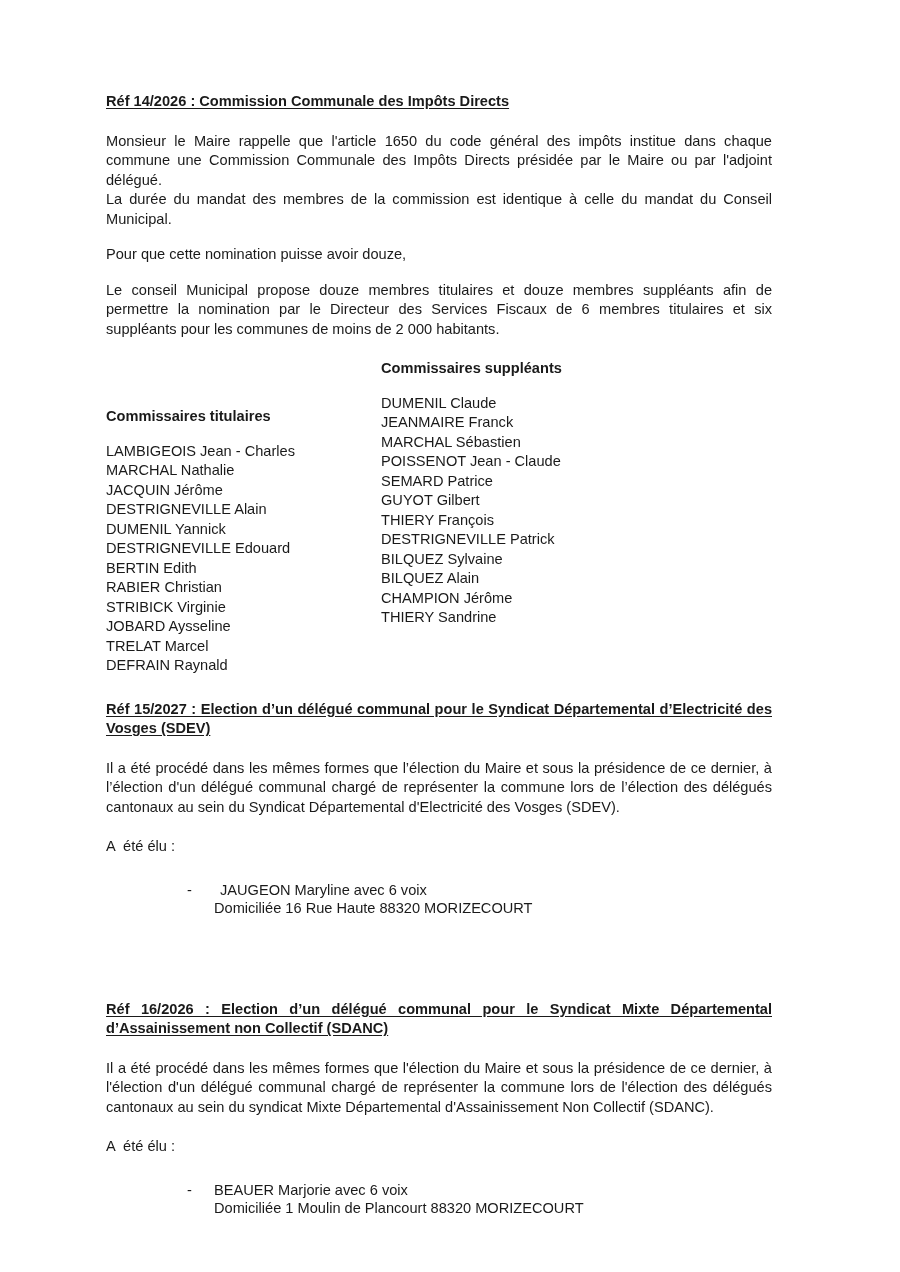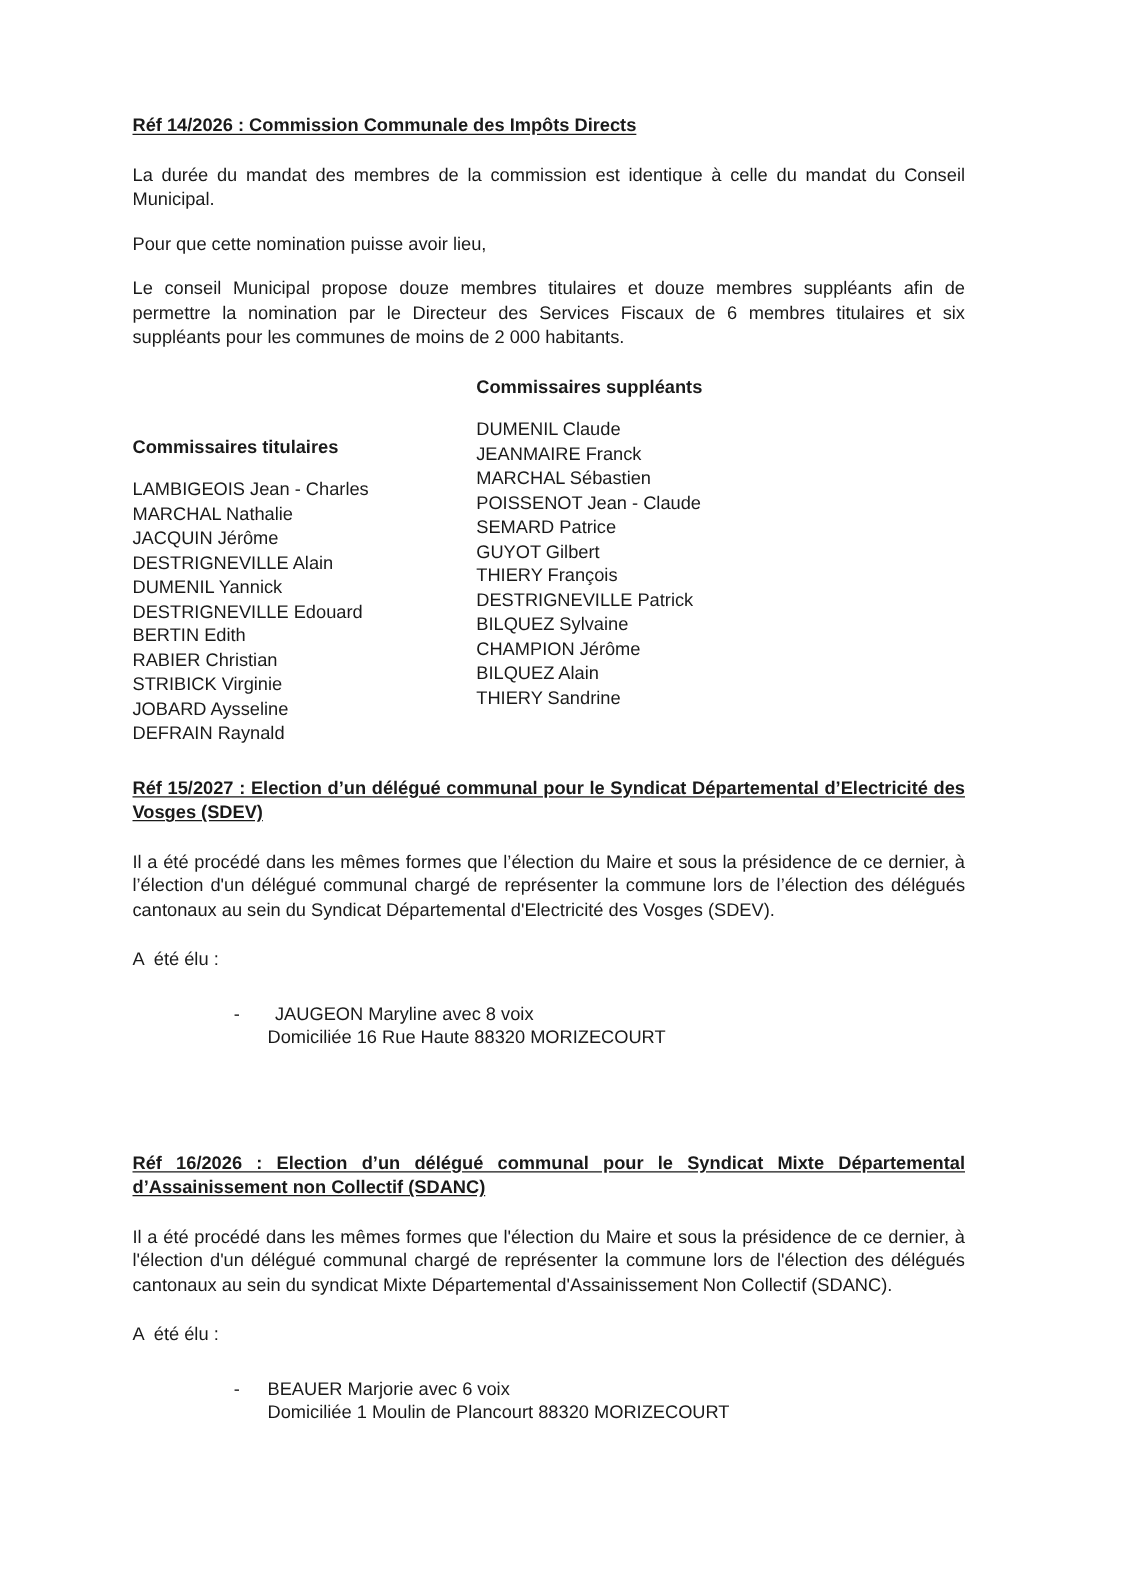--- a/index.html
+++ b/index.html
@@ -74,55 +74,57 @@
     .elected-name-2 { padding-left: 0; }
   </style>
 </head>
 <body>
 
 <div class="page">
 
   <section>
     <p class="heading">Réf 14/2026 : Commission Communale des Impôts Directs</p>
     <div class="gap-lg"></div>
+    <p class="para">Monsieur le Maire rappelle que l'article 1650 du code général des impôts institue dans chaque commune une Commission Communale des Impôts Directs présidée par le Maire ou par l'adjoint délégué.</p>
     <p class="para">La durée du mandat des membres de la commission est identique à celle du mandat du Conseil Municipal.</p>
     <div class="gap-md"></div>
-    <p class="para">Pour que cette nomination puisse avoir lieu,</p>
+    <p class="para">Pour que cette nomination puisse avoir douze,</p>
     <div class="gap-md"></div>
     <p class="para">Le conseil Municipal propose douze membres titulaires et douze membres suppléants afin de permettre la nomination par le Directeur des Services Fiscaux de 6 membres titulaires et six suppléants pour les communes de moins de 2 000 habitants.</p>
     <div class="gap-lg"></div>
 
     <div class="columns">
       <div class="col-left">
         <p class="col-head">Commissaires titulaires</p>
         <div class="name">LAMBIGEOIS Jean - Charles</div>
         <div class="name">MARCHAL Nathalie</div>
         <div class="name">JACQUIN Jérôme</div>
         <div class="name">DESTRIGNEVILLE Alain</div>
         <div class="name">DUMENIL Yannick</div>
         <div class="name">DESTRIGNEVILLE Edouard</div>
         <div class="name">BERTIN Edith</div>
         <div class="name">RABIER Christian</div>
         <div class="name">STRIBICK Virginie</div>
         <div class="name">JOBARD Aysseline</div>
+        <div class="name">TRELAT Marcel</div>
         <div class="name">DEFRAIN Raynald</div>
       </div>
       <div class="col-right">
         <p class="col-head">Commissaires suppléants</p>
         <div class="name">DUMENIL Claude</div>
         <div class="name">JEANMAIRE Franck</div>
         <div class="name">MARCHAL Sébastien</div>
         <div class="name">POISSENOT Jean - Claude</div>
         <div class="name">SEMARD Patrice</div>
         <div class="name">GUYOT Gilbert</div>
         <div class="name">THIERY François</div>
         <div class="name">DESTRIGNEVILLE Patrick</div>
         <div class="name">BILQUEZ Sylvaine</div>
+        <div class="name">BILQUEZ Alain</div>
         <div class="name">CHAMPION Jérôme</div>
-        <div class="name">BILQUEZ Alain</div>
         <div class="name">THIERY Sandrine</div>
       </div>
     </div>
   </section>
 
   <div class="gap-xl"></div>
 
   <section>
     <p class="heading justify-first" style="text-align-last: justify;">
       <span>Réf 15/2027 : Election d’un délégué communal pour le Syndicat Départemental d’Electricité des</span>
@@ -131,21 +133,21 @@
       <span>Vosges (SDEV)</span>
     </p>
     <div class="gap-lg"></div>
     <p class="para">Il a été procédé dans les mêmes formes que l’élection du Maire et sous la présidence de ce dernier, à l’élection d'un délégué communal chargé de représenter la commune lors de l’élection des délégués cantonaux au sein du Syndicat Départemental d'Electricité des Vosges (SDEV).</p>
     <div class="gap-lg"></div>
     <p class="para" style="white-space: pre;">A  été élu :</p>
     <div class="gap-xl"></div>
     <div class="elected">
       <div class="elected-row">
         <span class="elected-dash">-</span>
-        <span style="padding-left:6px;">JAUGEON Maryline avec 8 voix</span>
+        <span style="padding-left:6px;">JAUGEON Maryline avec 6 voix</span>
       </div>
       <div class="elected-addr">Domiciliée 16 Rue Haute 88320 MORIZECOURT</div>
     </div>
   </section>
 
   <div class="gap-xl"></div>
   <div style="height: 12px;"></div>
 
   <section>
     <p class="heading justify-first" style="text-align-last: justify; margin-top: 47px;">

